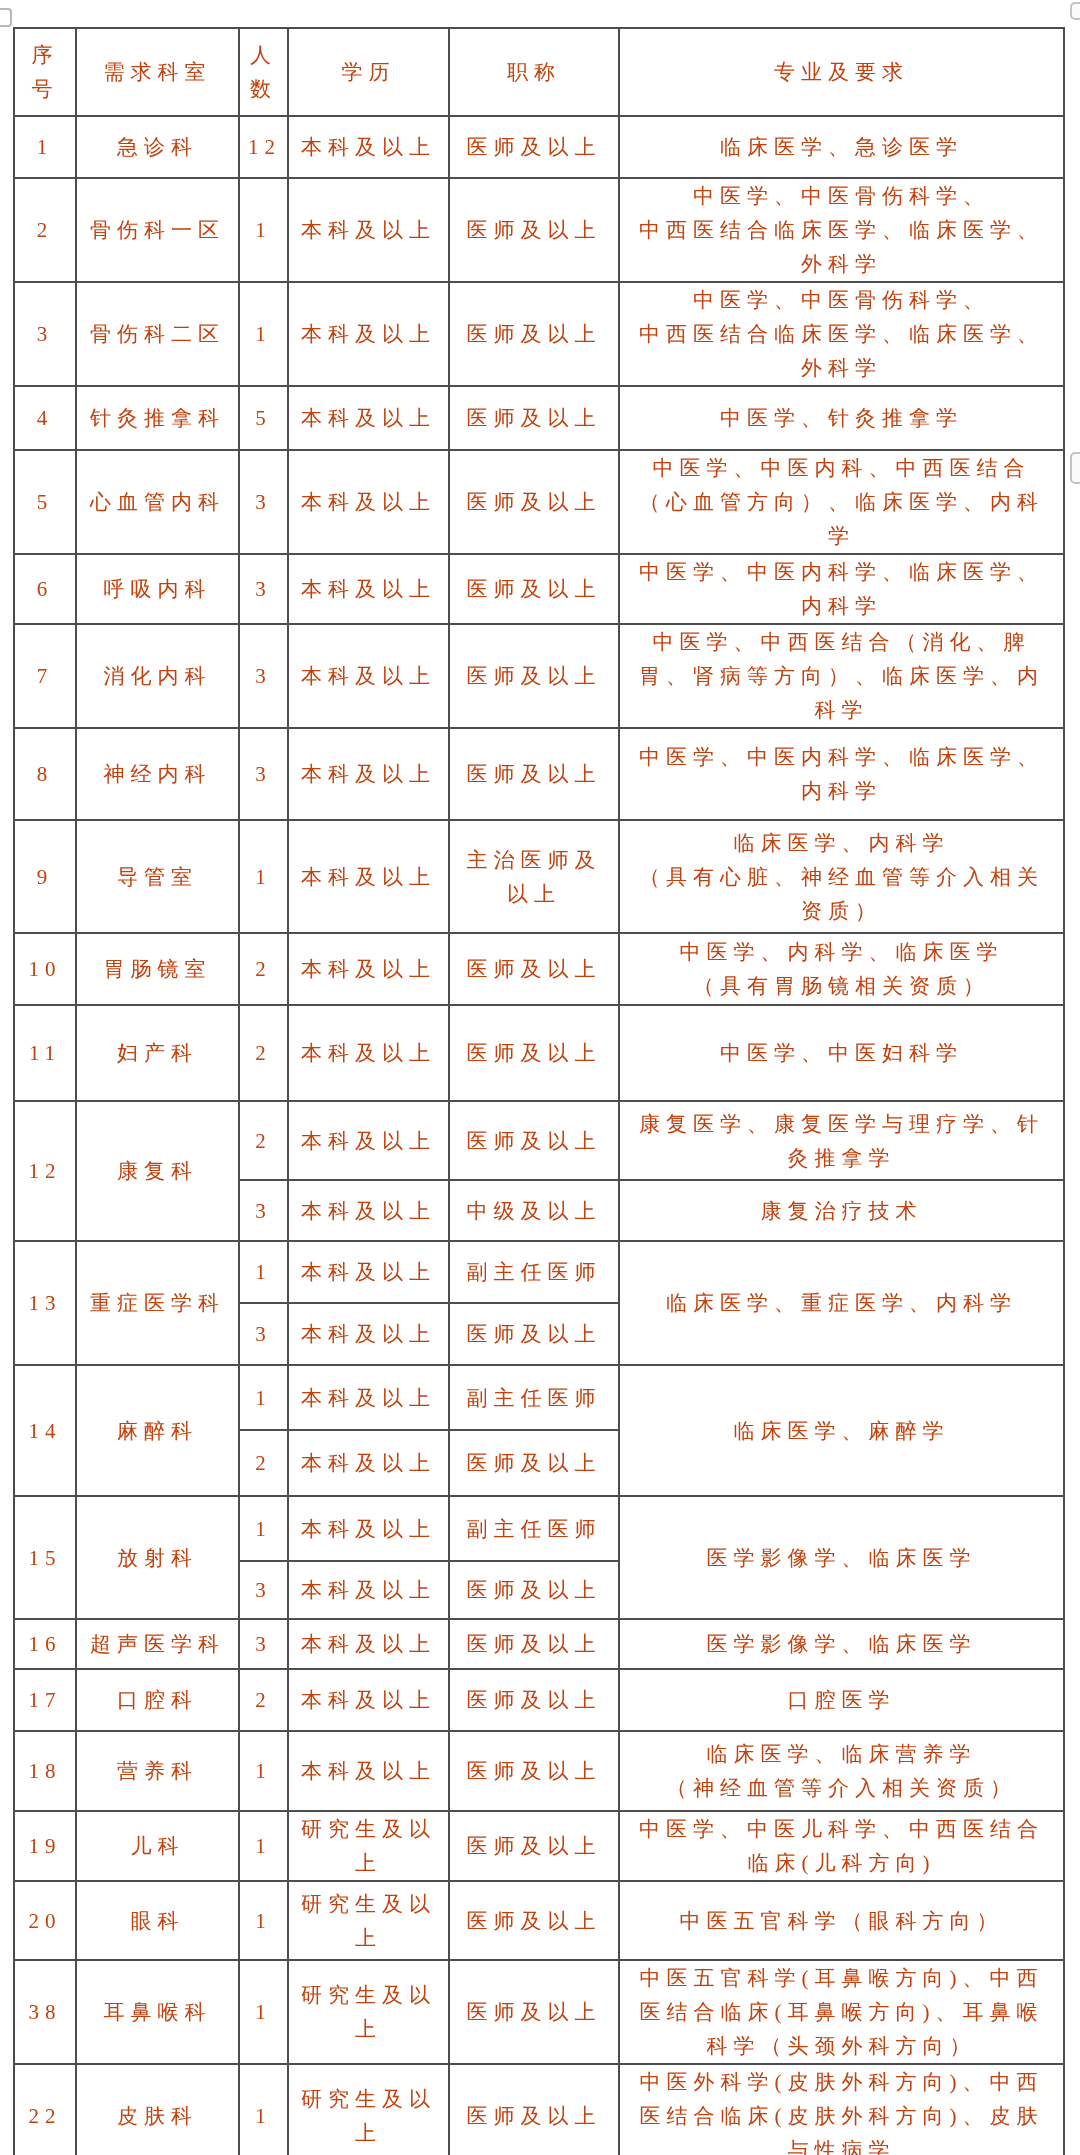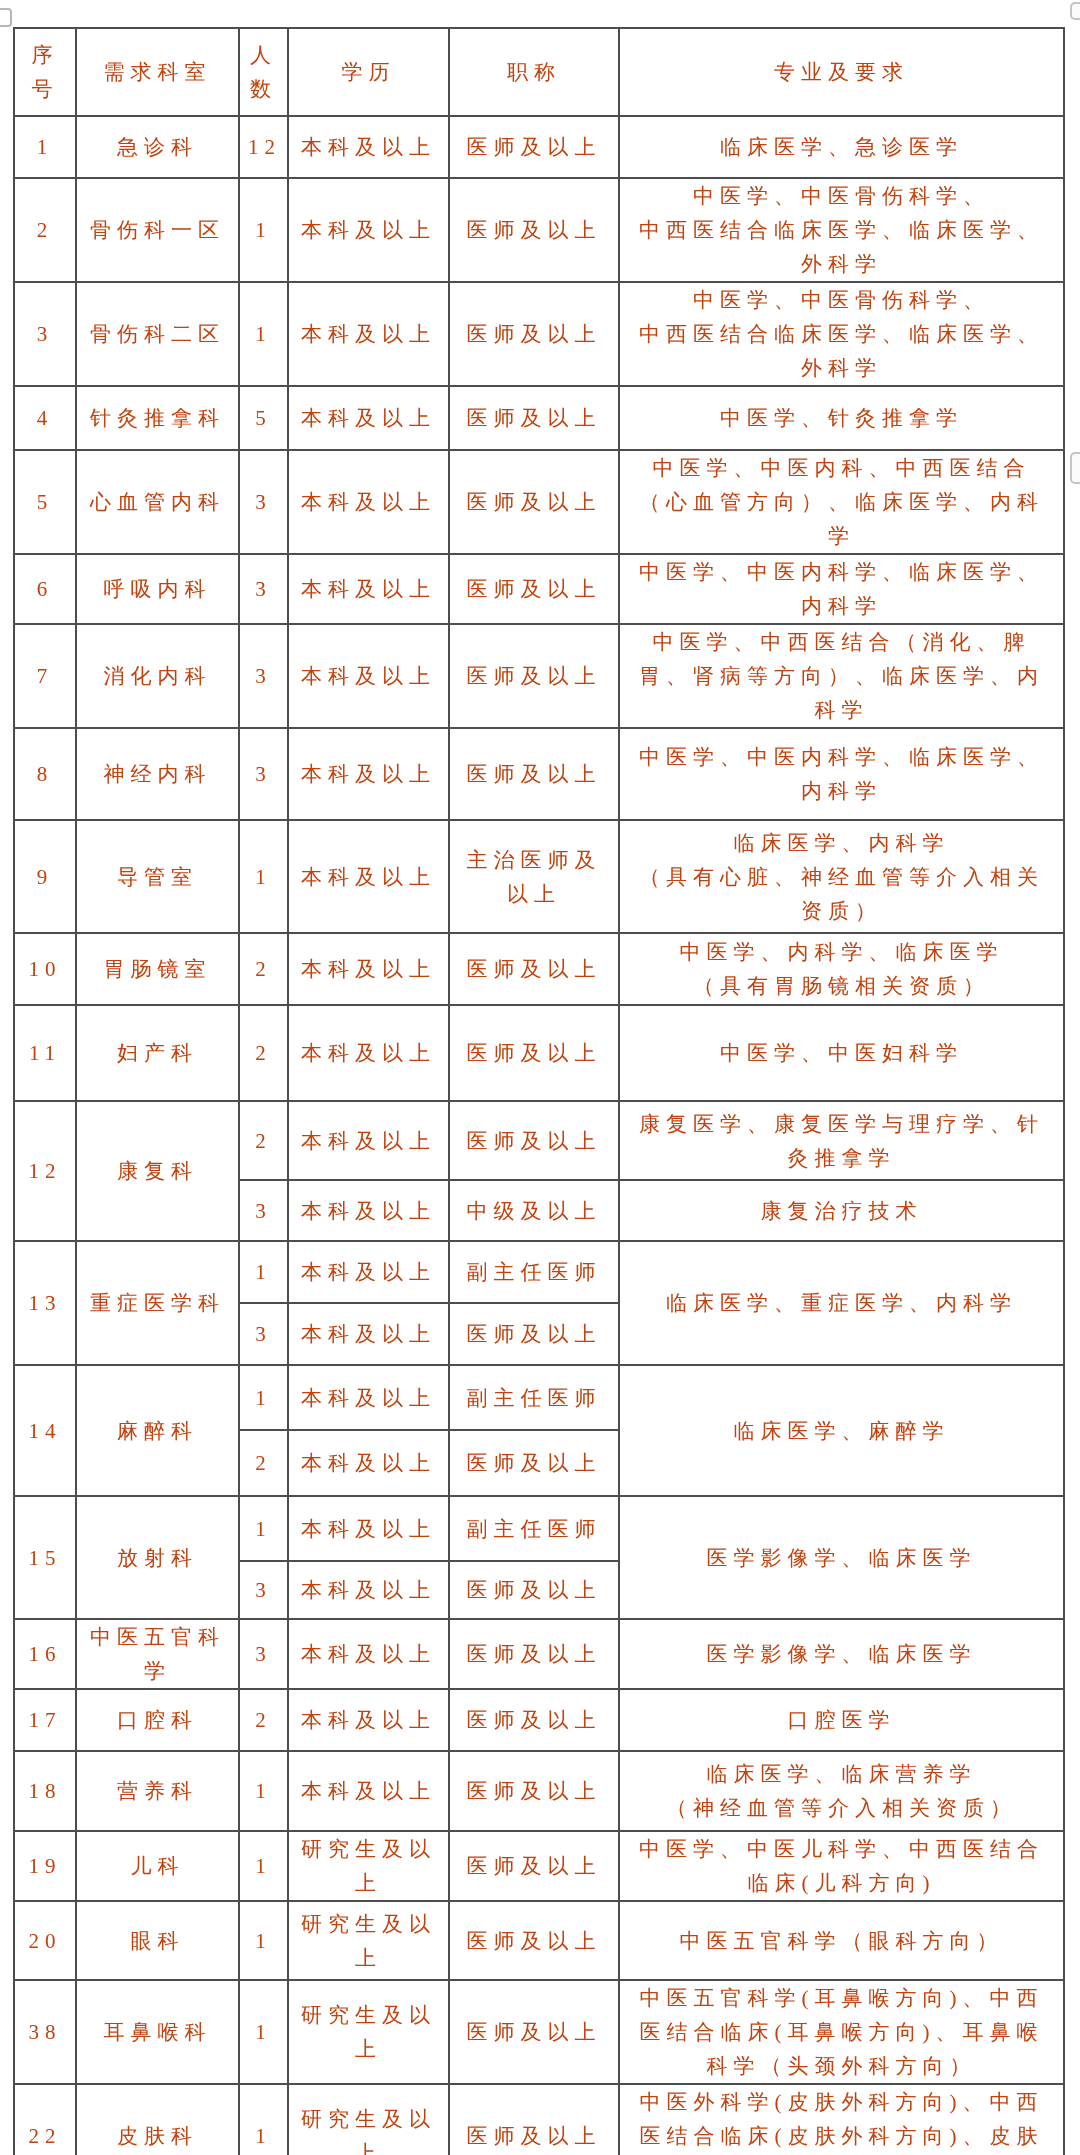--- a/index.html
+++ b/index.html
@@ -205,21 +205,21 @@
         <td class="spec" rowspan="2">医学影像学、临床医学</td>
       </tr>
       <tr style="height:58px">
         <td class="num">3</td>
         <td>本科及以上</td>
         <td>医师及以上</td>
       </tr>
 
       <tr style="height:50px">
         <td class="num">16</td>
-        <td>中医五官科学</td>
+        <td>超声医学科</td>
         <td class="num">3</td>
         <td>本科及以上</td>
         <td>医师及以上</td>
         <td class="spec">医学影像学、临床医学</td>
       </tr>
 
       <tr style="height:62px">
         <td class="num">17</td>
         <td>口腔科</td>
         <td class="num">2</td>

